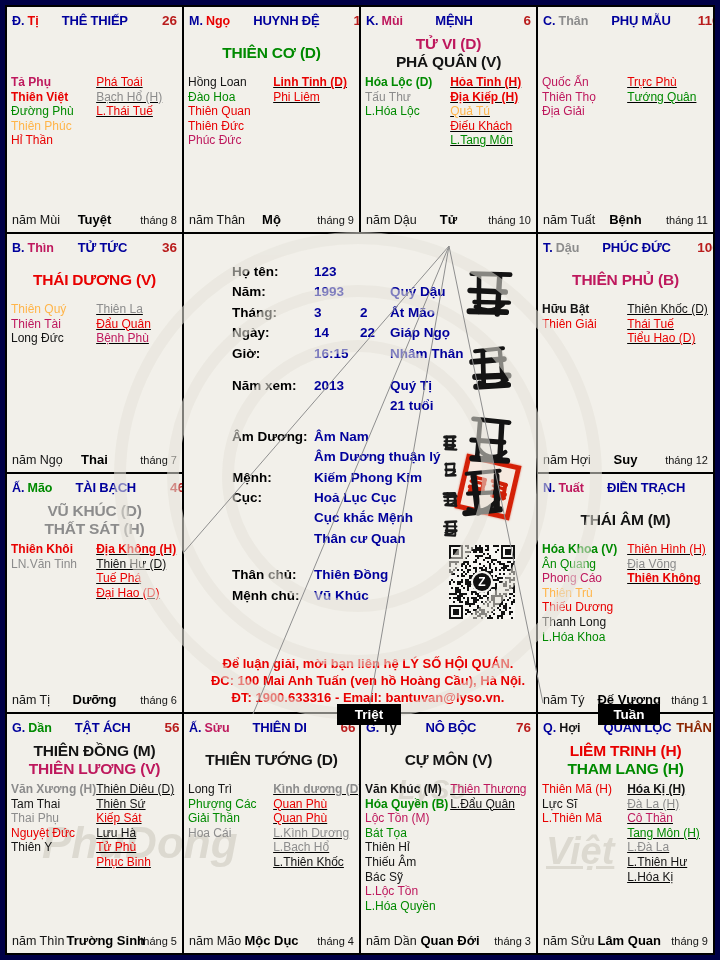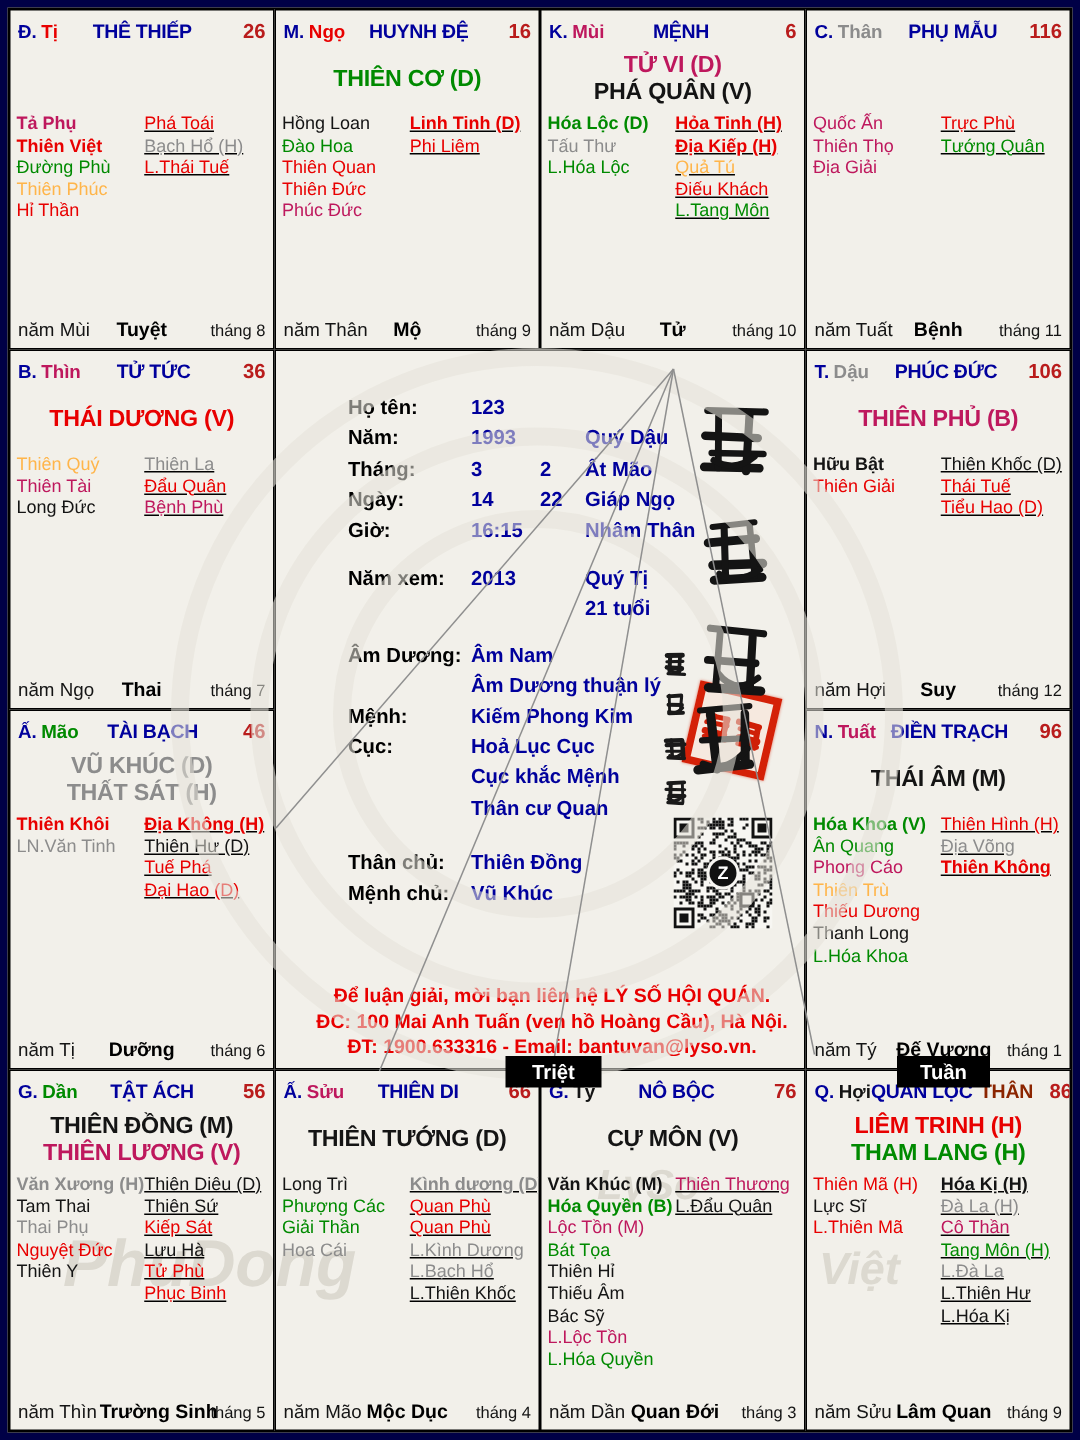--- a/index.html
+++ b/index.html
@@ -5,21 +5,21 @@
   html,body{margin:0;padding:0;width:720px;height:960px;overflow:hidden;
     font-family:"Liberation Sans","DejaVu Sans",sans-serif;}
   *{box-sizing:border-box;}
   .frame{position:absolute;inset:0;background:#000046;padding:5px;}
   .grid{position:relative;width:710px;height:950px;background:#f2f0ea;
     display:grid;grid-template-columns:repeat(4,1fr);
     grid-template-rows:227px 240px 240px auto;border:1px solid #000;}
   .cell{border:1px solid #000;display:flex;flex-direction:column;
     padding:2px 4px;position:relative;z-index:1;overflow:hidden;background:transparent;}
   .center{grid-column:2/4;grid-row:2/4;border:1px solid #000;position:relative;z-index:1;}
-  .ch{display:flex;align-items:baseline;height:22px;padding:4px 1px 0;white-space:nowrap;}
+  .ch{display:flex;align-items:baseline;height:22px;padding:4px 1px 0;white-space:nowrap;gap:23px;}
   .sb{font-weight:bold;font-size:12.5px;color:#00009c;}
   .sb .branch{margin-left:3px;}
   .palace{flex:1;text-align:center;color:#00009c;font-weight:bold;font-size:13px;letter-spacing:-0.2px;}
   .palace .p2{color:#8b2500;margin-left:5px;}
   .num{min-width:26px;text-align:right;font-weight:bold;font-size:13.5px;color:#b91c1c;}
   .mains{height:44px;display:flex;flex-direction:column;justify-content:center;align-items:center;}
   .mline{font-size:15.5px;line-height:18px;font-weight:bold;white-space:nowrap;letter-spacing:-0.2px;}
   .cols{flex:1;display:flex;align-items:flex-start;}
   .col{width:51%;}
   .col.r{width:49%;text-decoration:underline;}
@@ -53,21 +53,21 @@
   .contact p{margin:0;font-size:13px;line-height:17px;font-weight:bold;color:#e80000;white-space:nowrap;}
 </style>
 </head>
 <body>
 
 <div class="frame">
   <div class="grid" id="grid">
 
     <div class="wm" style="left:36px;top:812px;font-size:44px;">PhuDong</div>
     <div class="wm" style="left:392px;top:768px;font-size:28px;">LySo</div>
-    <div class="wm" style="left:540px;top:824px;font-size:30px;">Việt</div>
+    <div class="wm" style="left:540px;top:824px;font-size:38px;text-decoration:underline;">Việt</div>
 
     <div class="center" id="center">
       <div class="info" id="info">
           <div class="irow">
             <span class="ilab">Họ tên:</span>
             <span class="ival iv1">123</span>
             <span class="ival iv2"></span>
             <span class="ival"></span>
           </div>
           <div class="irow">

